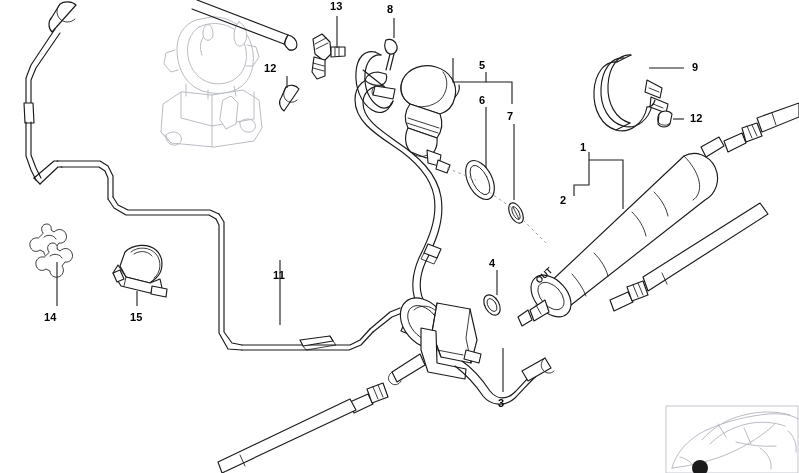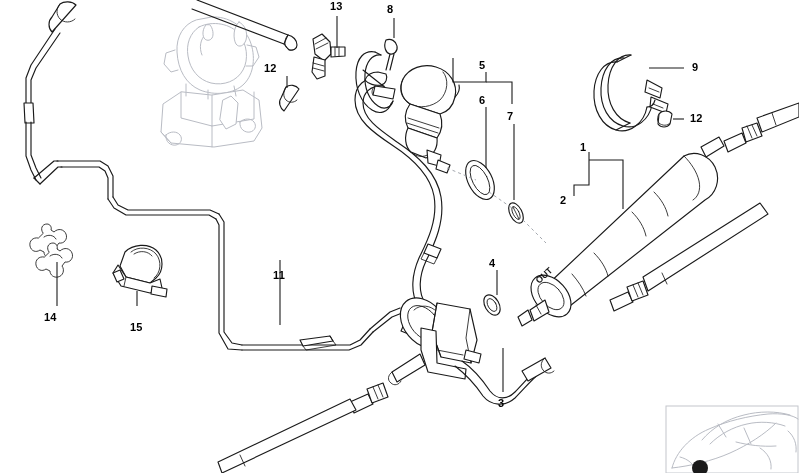--- a/index.html
+++ b/index.html
@@ -369,15 +369,15 @@
   <div class="callout-label" style="left:479px; top:60px;">5</div>
   <div class="callout-label" style="left:479px; top:95px;">6</div>
   <div class="callout-label" style="left:507px; top:111px;">7</div>
   <div class="callout-label" style="left:387px; top:4px;">8</div>
   <div class="callout-label" style="left:692px; top:62px;">9</div>
   <div class="callout-label" style="left:690px; top:113px;">12</div>
   <div class="callout-label" style="left:273px; top:254px;margin-top:16px;">11</div>
   <div class="callout-label" style="left:264px; top:63px;">12</div>
   <div class="callout-label" style="left:330px; top:1px;">13</div>
   <div class="callout-label" style="left:44px;  top:312px;">14</div>
-  <div class="callout-label" style="left:130px; top:312px;margin-top:10px;">15</div>
+  <div class="callout-label" style="left:130px; top:312px;">15</div>
 
 </div>
 
 </body></html>

